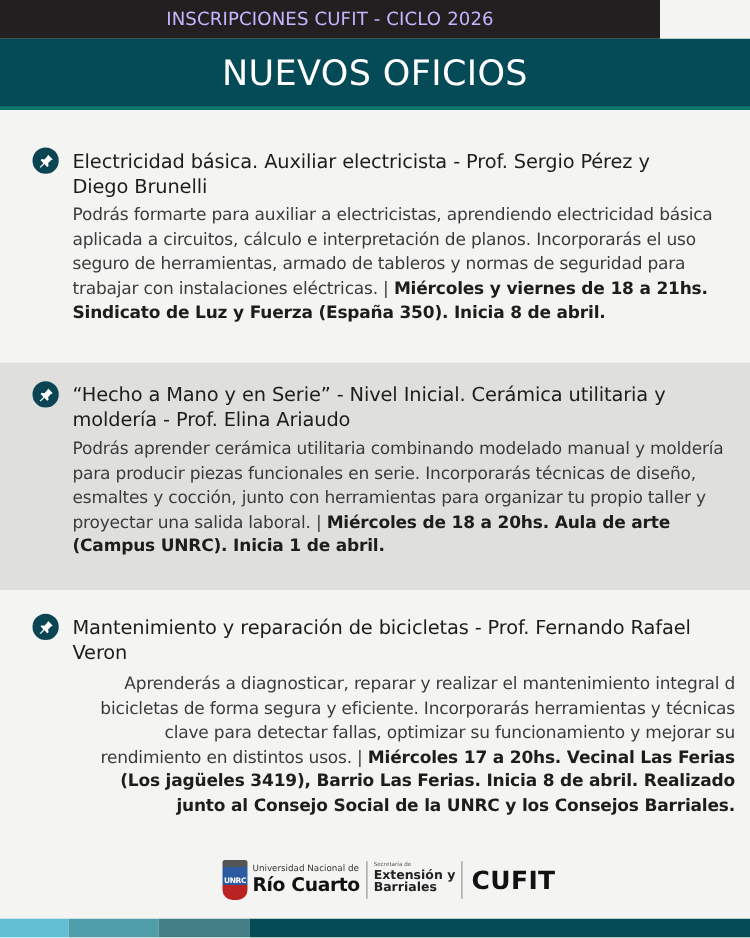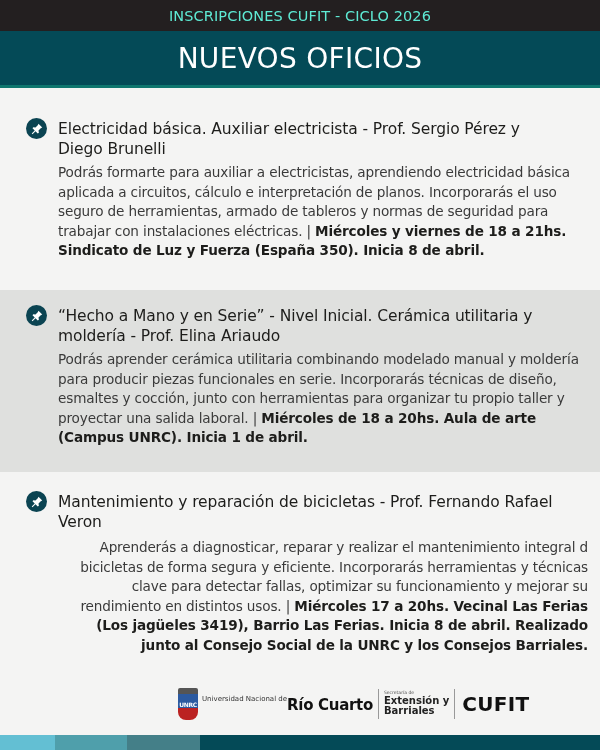--- a/index.html
+++ b/index.html
@@ -4,22 +4,22 @@
 <style>
   * { box-sizing: border-box; margin: 0; padding: 0; }
   html, body { width: 600px; height: 750px; overflow: hidden; }
   body {
     font-family: "DejaVu Sans", sans-serif;
     background: #f4f4f3;
     color: #222;
     position: relative;
   }
   .topbar {
-    position: absolute; left: 0; top: 0; width: 600px; height: 31px;
-    background: #231f20; color: #5eead4;
+    position: absolute; left: 0; top: 0; width: 528px; height: 31px;
+    background: #231f20; color: #c4b5fd;
     display: flex; align-items: center; justify-content: center;
     font-size: 14.5px; letter-spacing: 0.1px;
   }
   .headband {
     position: absolute; left: 0; top: 31px; width: 600px; height: 57px;
     background: #044a57; color: #fff;
     display: flex; align-items: center; justify-content: center;
     font-size: 28px; letter-spacing: 0.3px;
     border-bottom: 3px solid #0f766e;
   }
@@ -45,21 +45,21 @@
   .footer {
     position: absolute; top: 686px; left: 178px; height: 36px;
     display: flex; align-items: center; gap: 0;
   }
   .unrc-shield {
     width: 20px; height: 32px; border-radius: 2px 2px 8px 8px;
     background: linear-gradient(#555 0 18%, #2c5aa0 18% 62%, #b22 62% 100%);
     display: flex; align-items: center; justify-content: center; position: relative;
   }
   .unrc-shield span { font-size: 6px; color: #fff; font-weight: bold; letter-spacing: -0.3px; }
-  .unrc-text { margin-left: 4px; display: flex; line-height: 1; }
+  .unrc-text { margin-left: 4px; display: flex; flex-direction: column; line-height: 1; }
   .unrc-small { font-size: 7px; color: #333; }
   .unrc-big { font-size: 15px; font-weight: bold; color: #111; letter-spacing: -0.3px; margin-top: 2px; }
   .vsep { width: 1px; height: 30px; background: #999; margin: 0 5px; }
   .sec-text { display: flex; flex-direction: column; line-height: 1.05; }
   .sec-small { font-size: 4.5px; color: #555; }
   .sec-big { font-size: 10px; font-weight: bold; color: #222; }
   .cufit { font-size: 20px; font-weight: bold; color: #111; letter-spacing: 0.3px; margin-left: 2px; }
   .bottombar { position: absolute; left: 0; top: 735px; width: 600px; height: 15px; display: flex; }
   .bottombar div { height: 15px; }
 </style>

